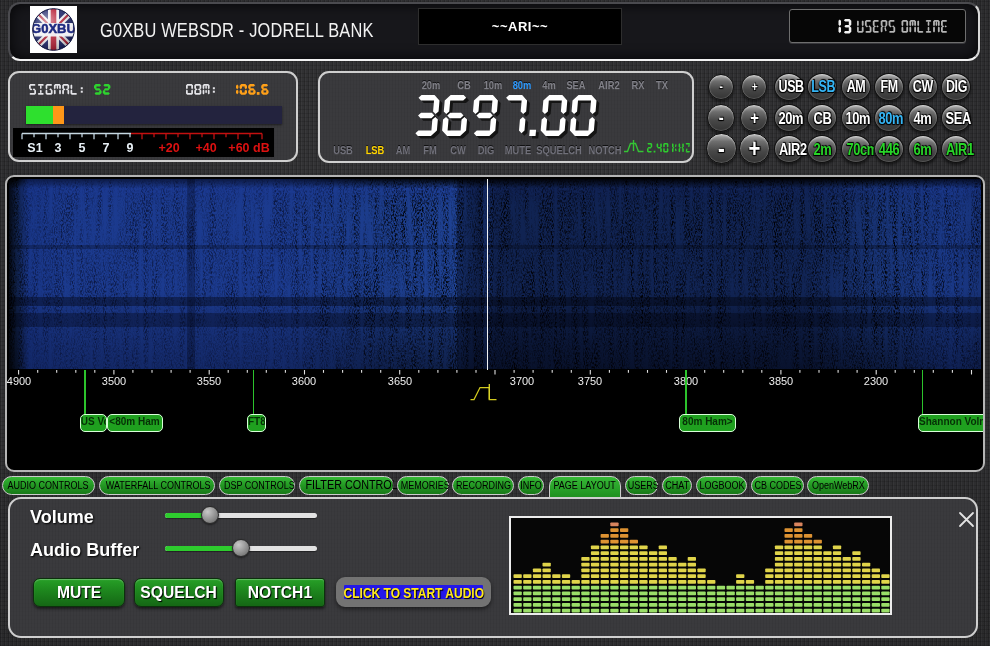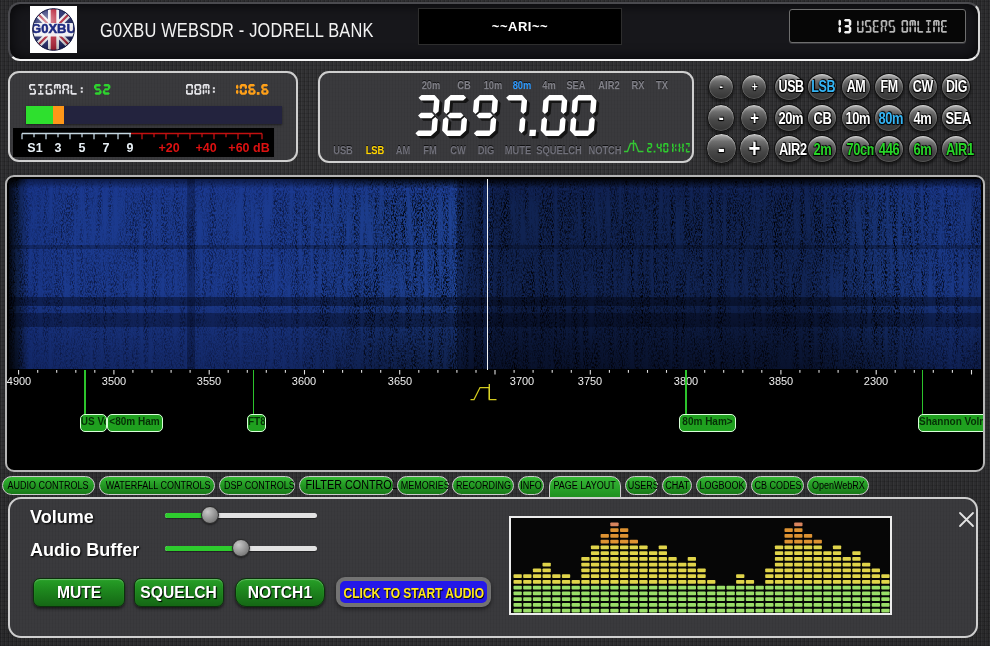--- a/index.html
+++ b/index.html
@@ -441,25 +441,25 @@
 <div class="abs" style="left:0;top:0;width:76px;height:5px;border-radius:3px;background:#2ecc2e"></div>
   </div>
 <div class="abs" style="left:232px;top:539px;width:18px;height:18px;border-radius:50%;
  background:radial-gradient(circle at 35% 30%,#c8c8c8,#8a8a8a 60%,#606060);border:1.5px solid #2a2a2a;box-shadow:0 1px 2px rgba(0,0,0,.5)"></div>
 <div class="abs" style="left:33px;top:578px;width:92px;height:29px;border-radius:7px;background:linear-gradient(180deg,#27a027,#1d851d 45%,#156715);border:1px solid #0c300c;box-shadow:0 2px 3px rgba(0,0,0,.55),inset 0 1px 1px rgba(255,255,255,.3);color:#fff;font-weight:bold;font-size:17px;display:flex;align-items:center;justify-content:center;text-shadow:1px 1px 1px #000">
     <span style="display:inline-block;transform:scaleX(.92);white-space:nowrap">MUTE</span>
   </div>
 <div class="abs" style="left:134px;top:578px;width:90px;height:29px;border-radius:7px;background:linear-gradient(180deg,#27a027,#1d851d 45%,#156715);border:1px solid #0c300c;box-shadow:0 2px 3px rgba(0,0,0,.55),inset 0 1px 1px rgba(255,255,255,.3);color:#fff;font-weight:bold;font-size:17px;display:flex;align-items:center;justify-content:center;text-shadow:1px 1px 1px #000">
     <span style="display:inline-block;transform:scaleX(.92);white-space:nowrap">SQUELCH</span>
   </div>
-<div class="abs" style="left:235px;top:578px;width:90px;height:29px;border-radius:11px;background:linear-gradient(180deg,#27a027,#1d851d 45%,#156715);border:1px solid #0c300c;box-shadow:0 2px 3px rgba(0,0,0,.55),inset 0 1px 1px rgba(255,255,255,.3);color:#fff;font-weight:bold;font-size:17px;display:flex;align-items:center;justify-content:center;text-shadow:1px 1px 1px #000">
+<div class="abs" style="left:235px;top:578px;width:90px;height:29px;border-radius:3px;background:linear-gradient(180deg,#27a027,#1d851d 45%,#156715);border:1px solid #0c300c;box-shadow:0 2px 3px rgba(0,0,0,.55),inset 0 1px 1px rgba(255,255,255,.3);color:#fff;font-weight:bold;font-size:17px;display:flex;align-items:center;justify-content:center;text-shadow:1px 1px 1px #000">
     <span style="display:inline-block;transform:scaleX(.92);white-space:nowrap">NOTCH1</span>
   </div>
 <div class="abs" style="left:336px;top:577px;width:155px;height:30px;border-radius:9px;
- background:#2418e8;border:4px solid #737373;box-shadow:0 2px 4px rgba(0,0,0,.5);color:#ffe81a;font-weight:bold;
+ background:#2418e8;border:8px solid #737373;box-shadow:0 2px 4px rgba(0,0,0,.5);color:#ffe81a;font-weight:bold;
  font-size:15px;display:flex;align-items:center;justify-content:center;text-shadow:1px 1px 1px #000">
     <span style="display:inline-block;transform:scaleX(.8);white-space:nowrap">CLICK TO START AUDIO</span>
   </div>
 <div class="abs" style="left:509px;top:516px;width:383px;height:99px;background:#060606;border:2px solid #ececec">
     <svg width="379" height="95" style="position:absolute;left:0;top:0">
       <rect x="2.5" y="90.8" width="8.3" height="3.8" rx="0.8" fill="#9ade68"></rect>
       <rect x="2.5" y="85.0" width="8.3" height="3.8" rx="0.8" fill="#9ade68"></rect>
       <rect x="2.5" y="79.3" width="8.3" height="3.8" rx="0.8" fill="#9ade68"></rect>
       <rect x="2.5" y="73.5" width="8.3" height="3.8" rx="0.8" fill="#9ade68"></rect>
       <rect x="2.5" y="67.8" width="8.3" height="3.8" rx="0.8" fill="#9ade68"></rect>

